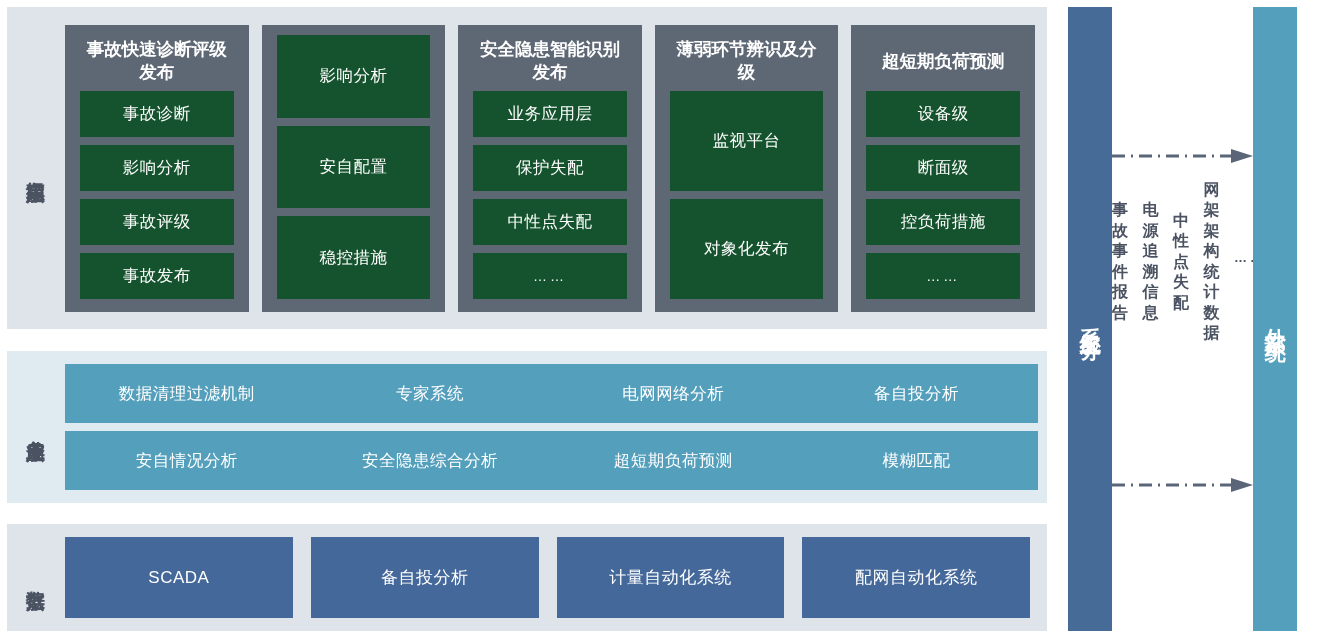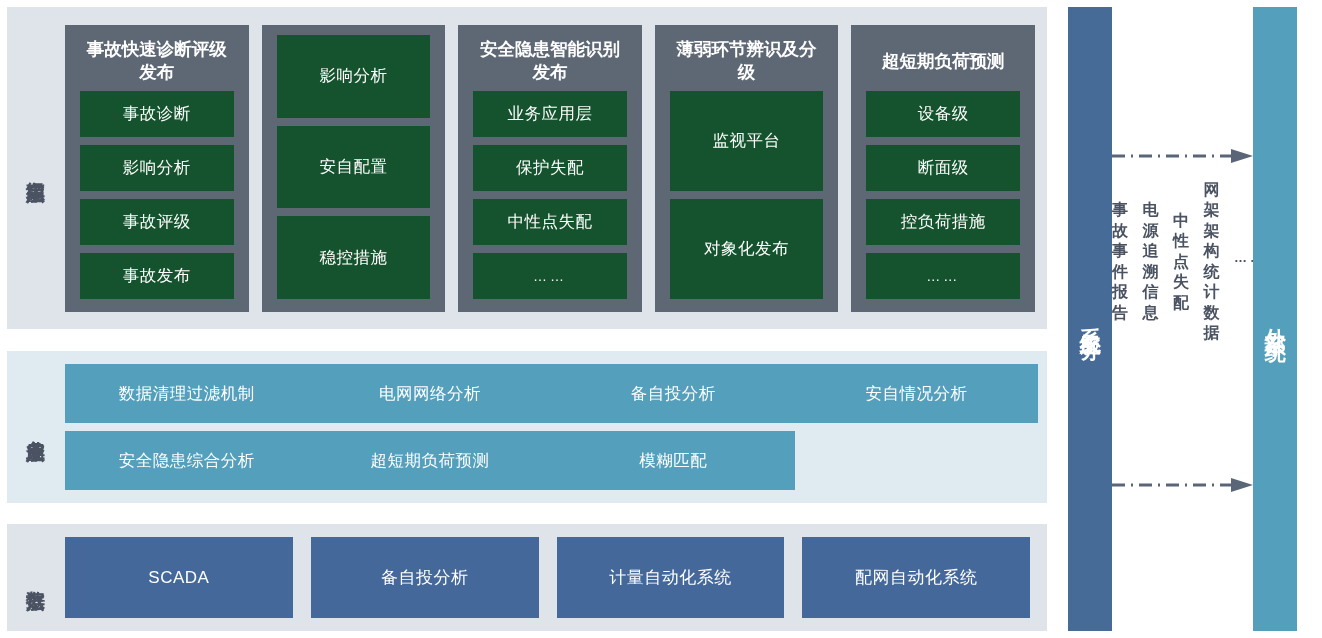--- a/index.html
+++ b/index.html
@@ -168,20 +168,21 @@
           </div>
         </div>
 
       </div>
     </section>
 
     <section class="layer" id="layer-business">
       <div class="layer-label">业务应用层</div>
       <div class="layer-body">
         <div class="biz-box">数据清理过滤机制</div>
+        <div class="biz-box">专家系统</div>
         <div class="biz-box">电网网络分析</div>
         <div class="biz-box">备自投分析</div>
         <div class="biz-box">安自情况分析</div>
         <div class="biz-box">安全隐患综合分析</div>
         <div class="biz-box">超短期负荷预测</div>
         <div class="biz-box">模糊匹配</div>
       </div>
     </section>
 
     <section class="layer" id="layer-data">

